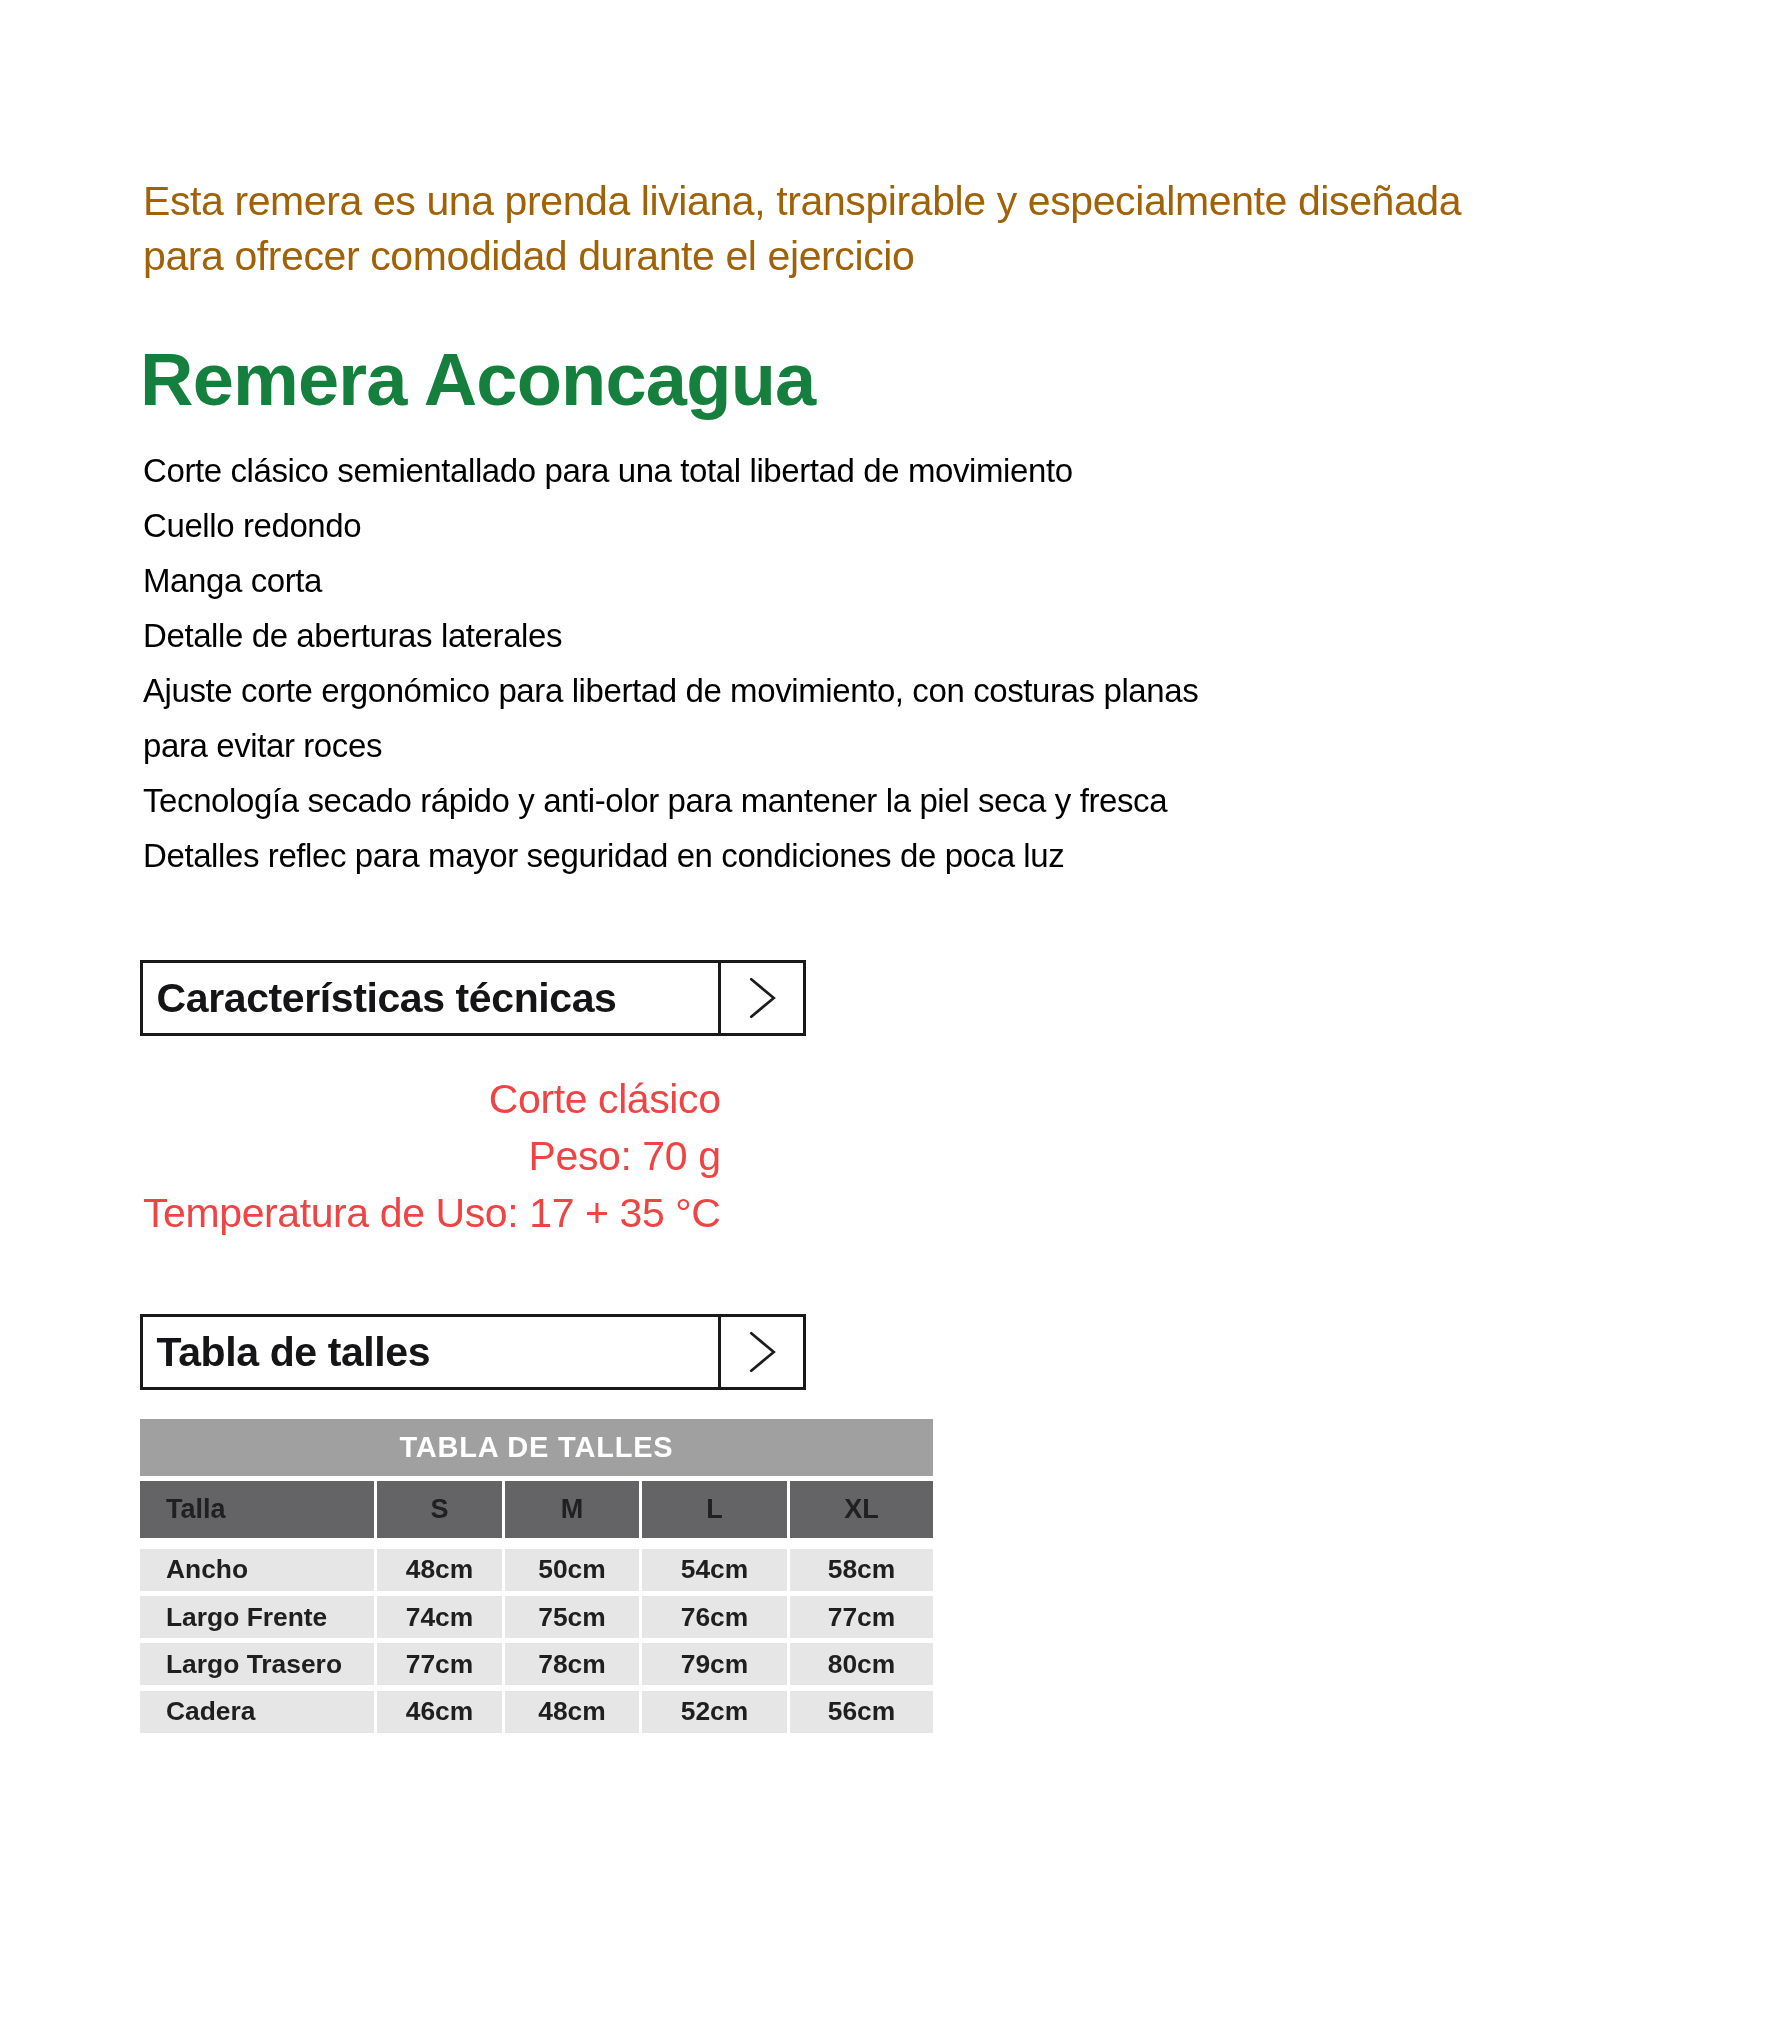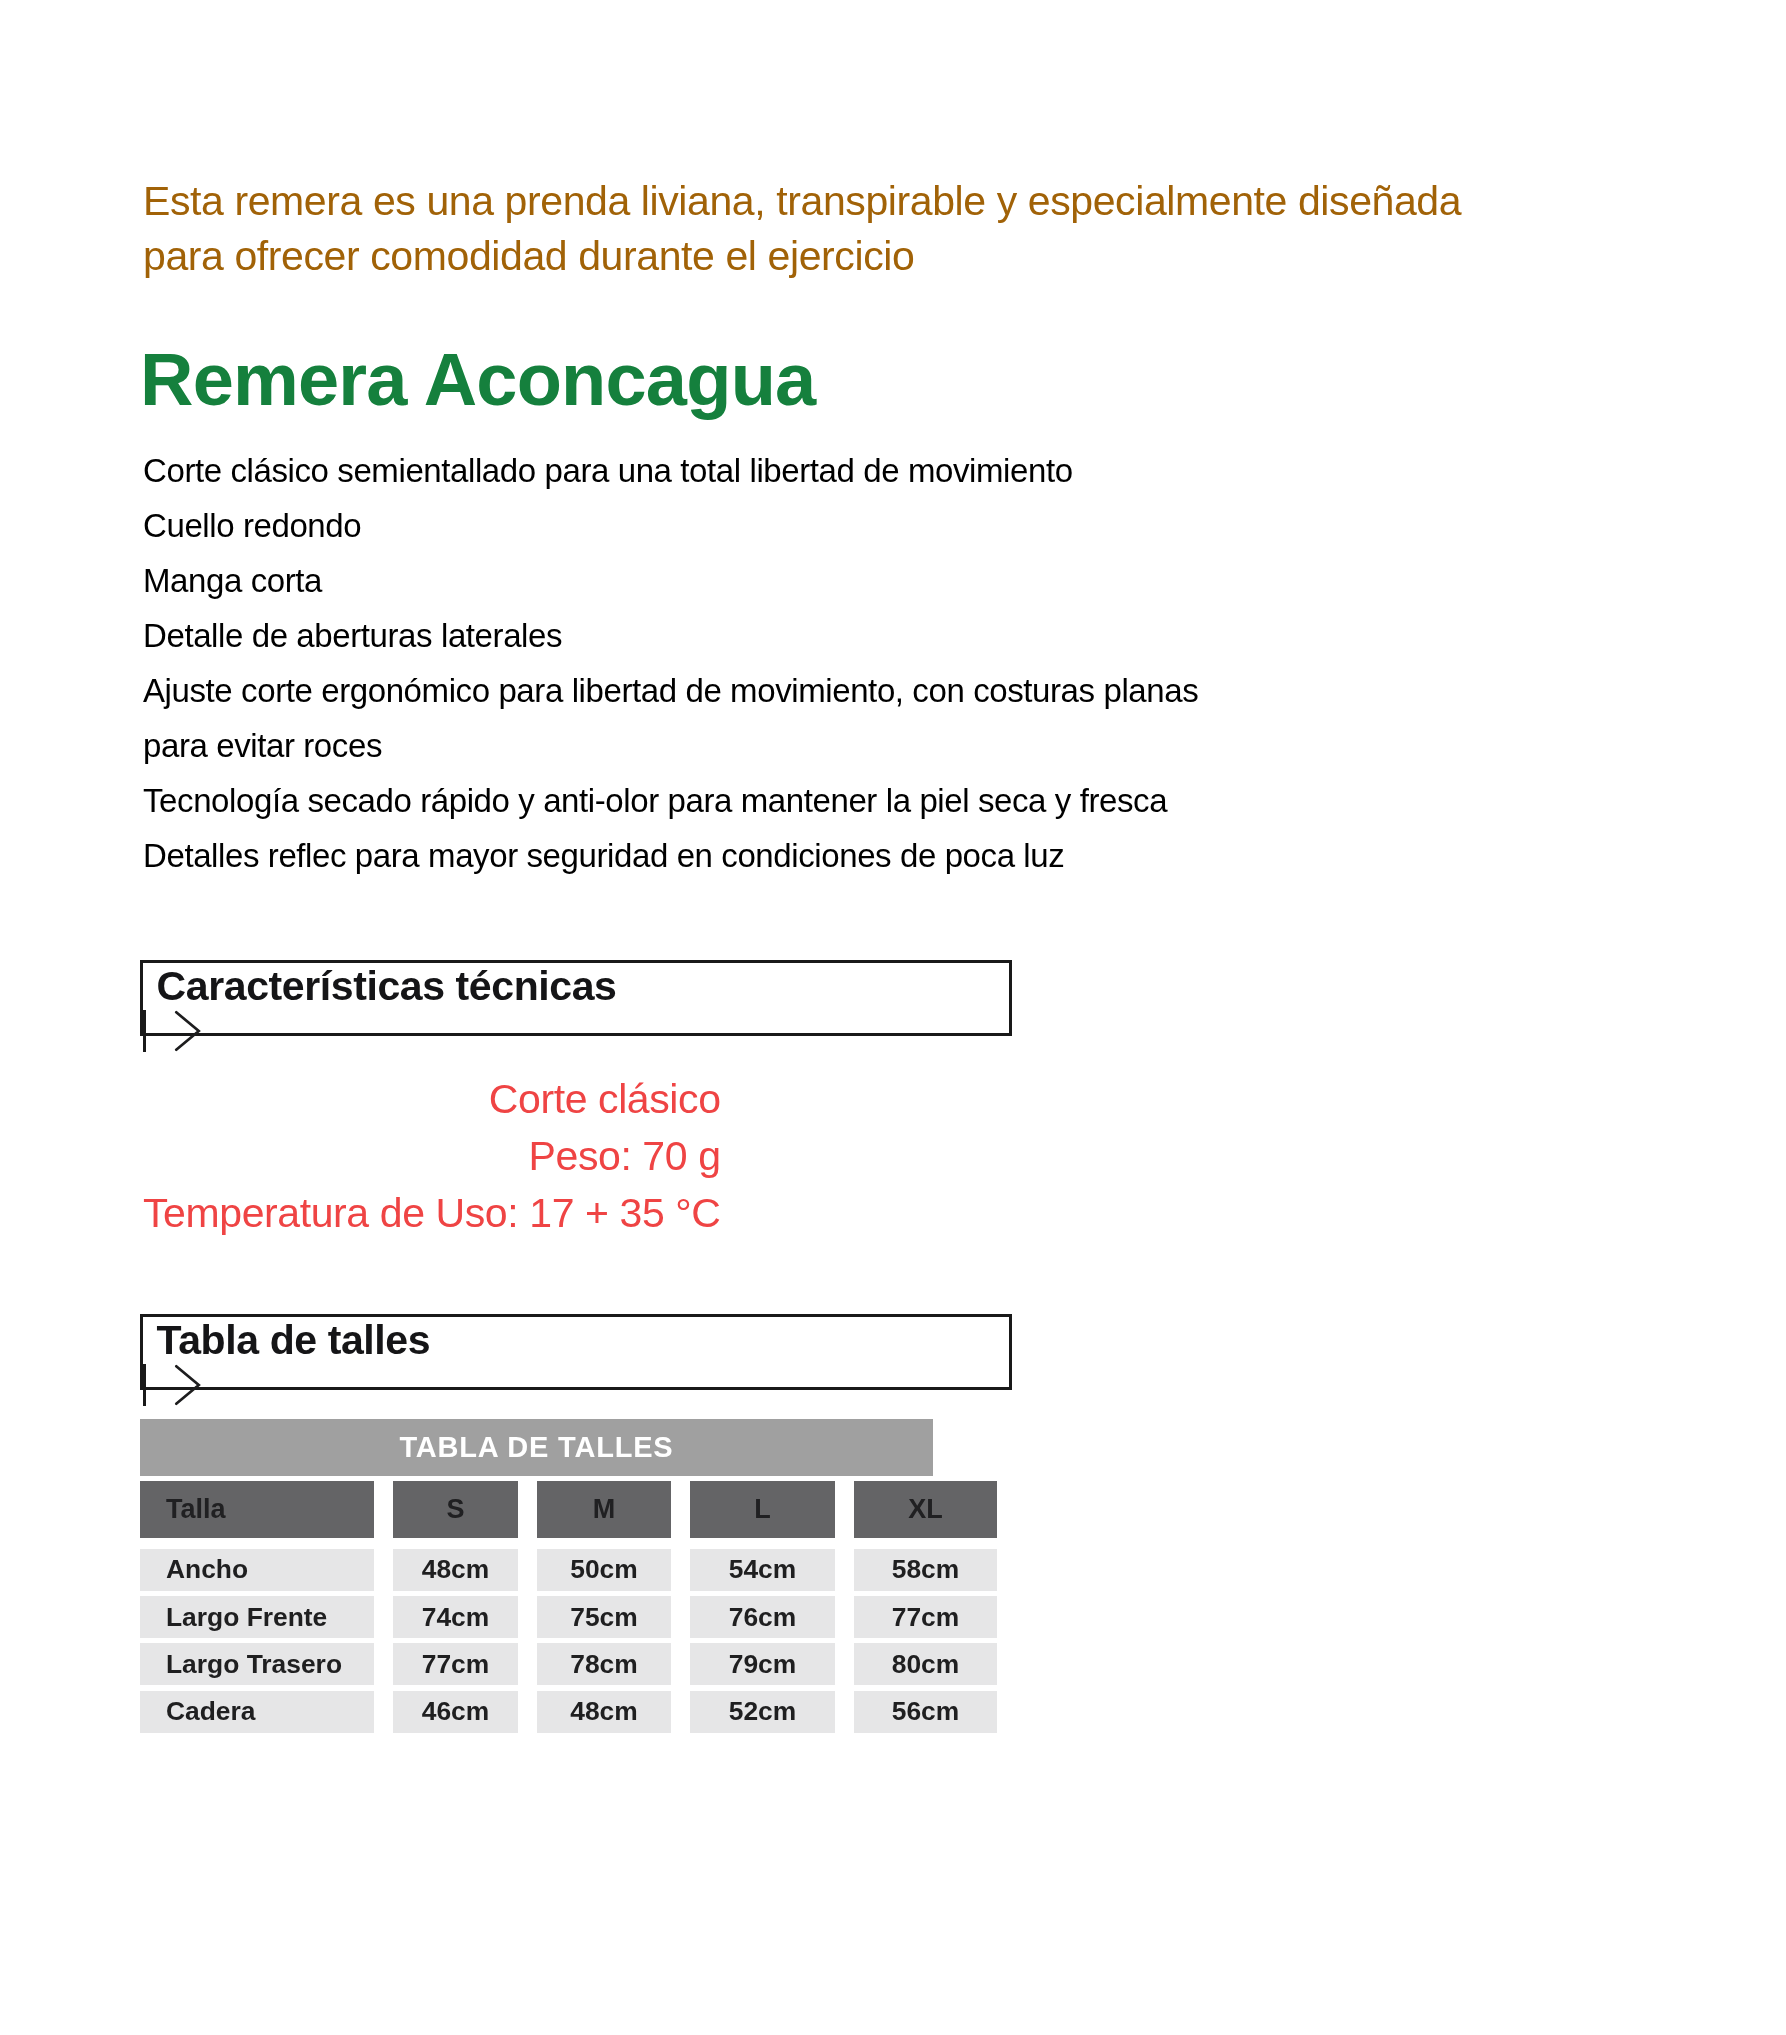--- a/index.html
+++ b/index.html
@@ -29,26 +29,25 @@
   .features {
     position:absolute; left:143px; top:443px;
     width:1608px;
     font-size:33px; line-height:55px;
     letter-spacing:-0.4px;
     color:#000000;
   }
   .features .feature-item { white-space:pre-line; }
   .section-header {
     position:absolute; left:140px;
-    width:872px; height:76px;
+    width:666px; height:76px;
     border:3px solid #191919;
     display:flex; align-items:stretch;
     background:#ffffff;
     cursor:pointer;
-    flex-direction:column;
   }
   .section-header.tech  { top:960px; }
   .section-header.sizes { top:1314px; }
   .section-header .label {
     flex:1;
     display:flex; align-items:center;
     padding-left:13.6px;
     font-size:41px; font-weight:700;
     letter-spacing:-0.4px;
     color:#151517;
@@ -70,21 +69,21 @@
     width:793px;
   }
   .size-table .title-bar {
     height:57px;
     background:var(--bar-bg,#a0a0a0);
     color:var(--bar-text,#ffffff);
     display:flex; align-items:center; justify-content:center;
     font-size:29px; font-weight:700; letter-spacing:0.8px;
     margin-bottom:4.5px;
   }
-  .cols { display:grid; grid-template-columns:234px 125px 134px 145px 143px; column-gap:19px; }
+  .cols { display:grid; grid-template-columns:234px 125px 134px 145px 143px; column-gap:3px; }
   .size-table .header-row { margin-bottom:11.3px; }
   .size-table .header-row .cell {
     height:57px;
     background:var(--head-bg,#646466);
     color:#202022;
     font-size:27px; font-weight:700;
   }
   .size-table .body-rows { display:grid; row-gap:5.3px; }
   .size-table .cell {
     display:flex; align-items:center; justify-content:center;

